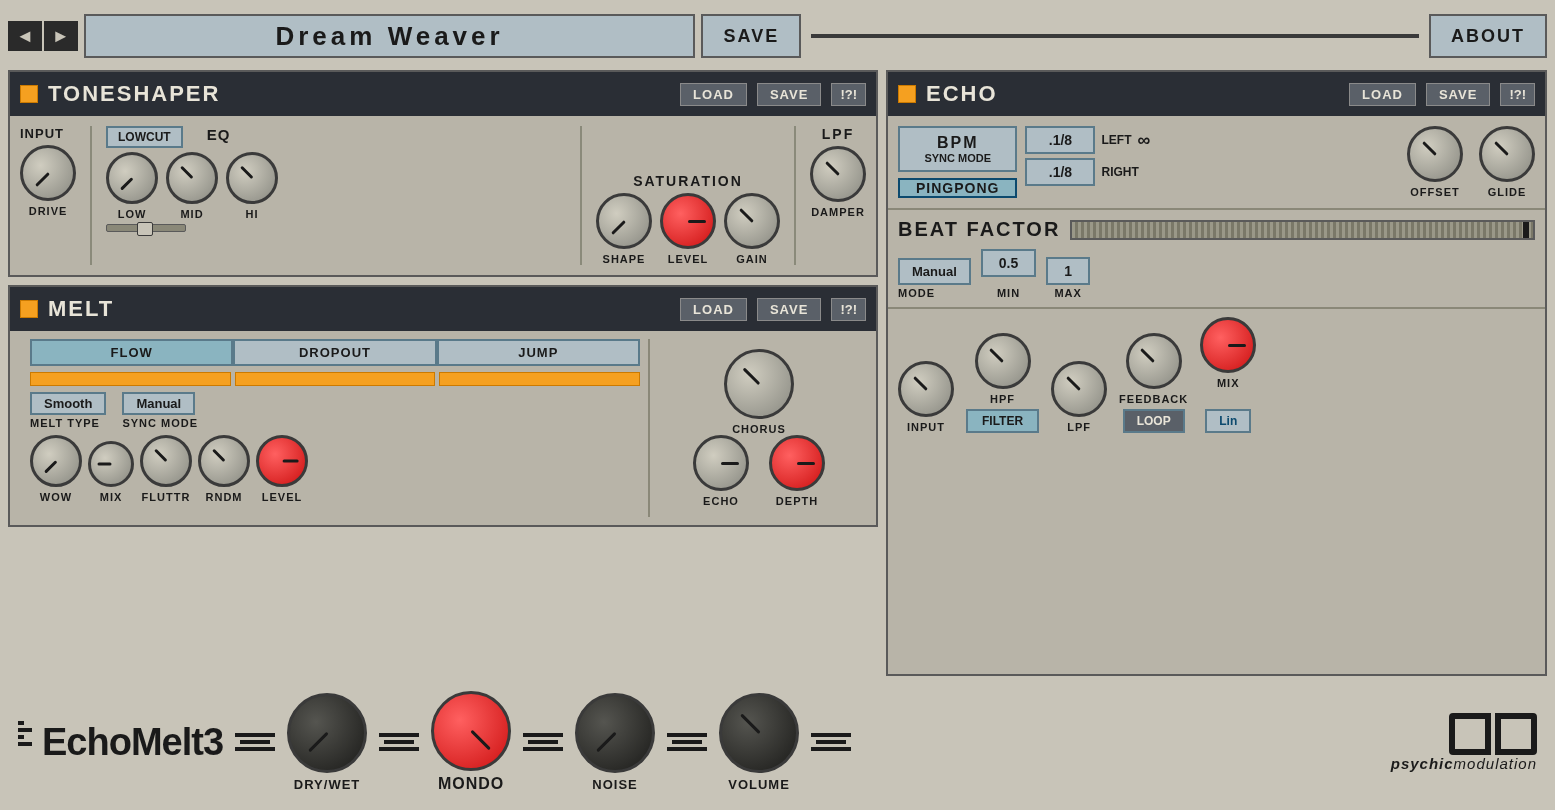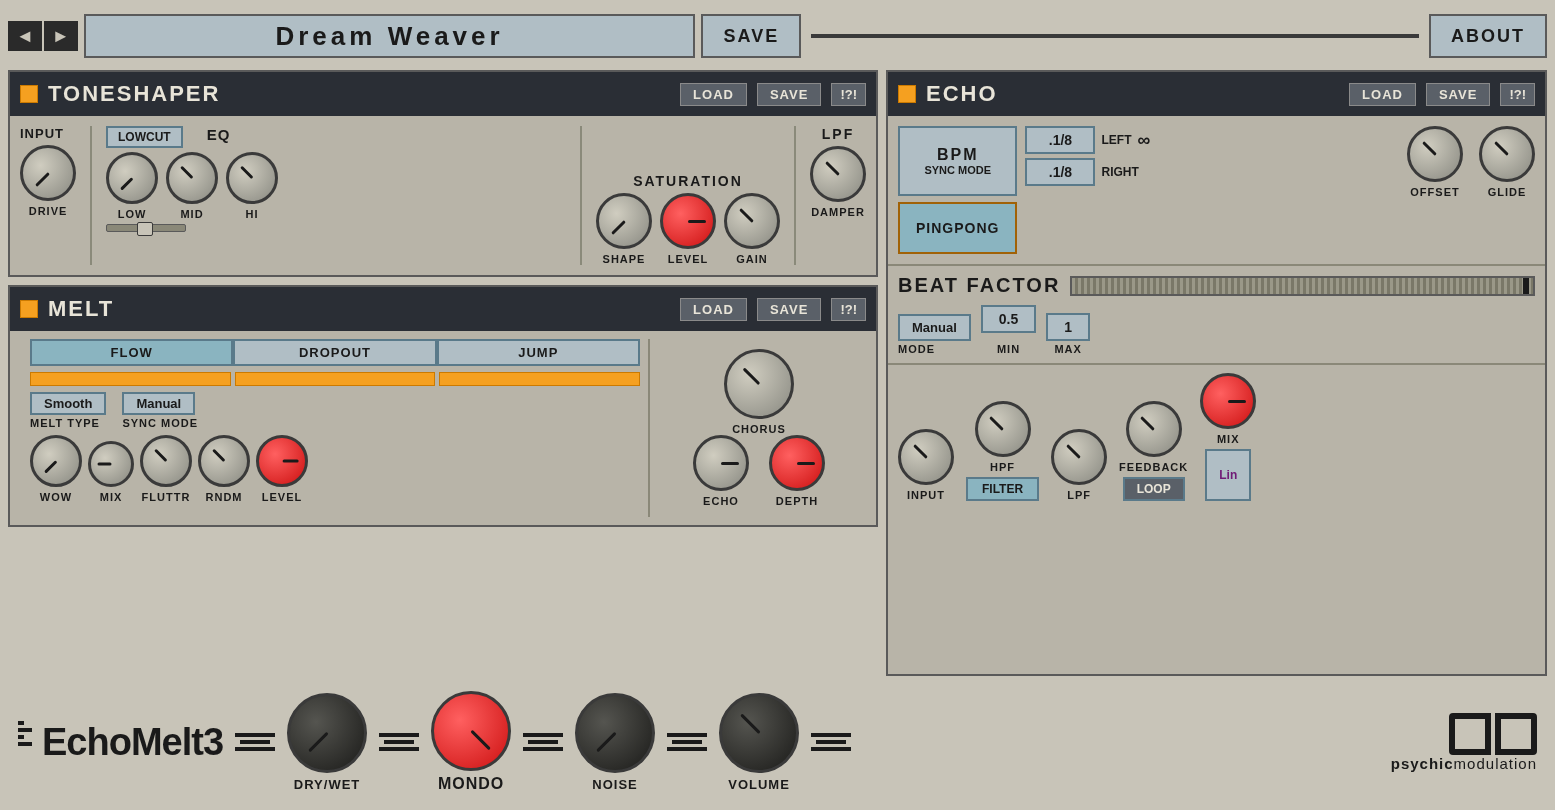--- a/index.html
+++ b/index.html
@@ -445,41 +445,41 @@
       display: flex;
       gap: 16px;
       flex: 1;
       justify-content: flex-end;
       align-items: flex-start;
     }
 
     .bpm-sync-box {
       background: #b0bec5;
       border: 2px solid #5a7a8a;
-      padding: 18px 16px;
+      padding: 6px 16px;
       text-align: center;
     }
 
     .bpm-text {
       font-size: 16px;
       font-weight: 900;
       color: #1a1a1a;
       letter-spacing: 2px;
     }
 
     .sync-mode-text {
       font-size: 11px;
       font-weight: 700;
       color: #1a1a1a;
     }
 
     .pingpong-btn {
       background: #8ab4c0;
-      border: 2px solid #a16207;
-      padding: 16px 16px;
+      border: 2px solid #0c4a6e;
+      padding: 0 16px;
       font-size: 14px;
       font-weight: 900;
       cursor: pointer;
       color: #1a1a1a;
       letter-spacing: 1px;
     }
 
     .delay-row {
       display: flex;
       align-items: center;
@@ -624,25 +624,26 @@
       padding: 3px 12px;
       font-size: 12px;
       font-weight: 900;
       cursor: pointer;
       color: #e8e4d8;
     }
 
     .lin-btn {
       background: #b0bec5;
       border: 2px solid #5a7a8a;
-      padding: 17px 12px;
+      padding: 3px 12px;
       font-size: 12px;
       font-weight: 900;
       cursor: pointer;
-      color: #701a75;
+      color: #0c4a6e;
+      margin-top: 16px;
     }
 
     
     .bottom-bar {
       height: 120px;
       display: flex;
       align-items: center;
       gap: 0;
       padding: 0 10px;
       background: #c8c4b8;
@@ -720,20 +721,21 @@
       height: 42px;
       border: 6px solid #1a1a1a;
       background: transparent;
     }
 
     .psych-text {
       font-size: 15px;
       font-weight: 400;
       color: #1a1a1a;
       letter-spacing: 1px;
+      font-style: italic;
     }
 
     .psych-text span {
       font-weight: 900;
     }
 
     
     .knob-rot-225::after { transform: rotate(-135deg); }
     .knob-rot-270::after { transform: rotate(-90deg); }
     .knob-rot-315::after { transform: rotate(-45deg); }

